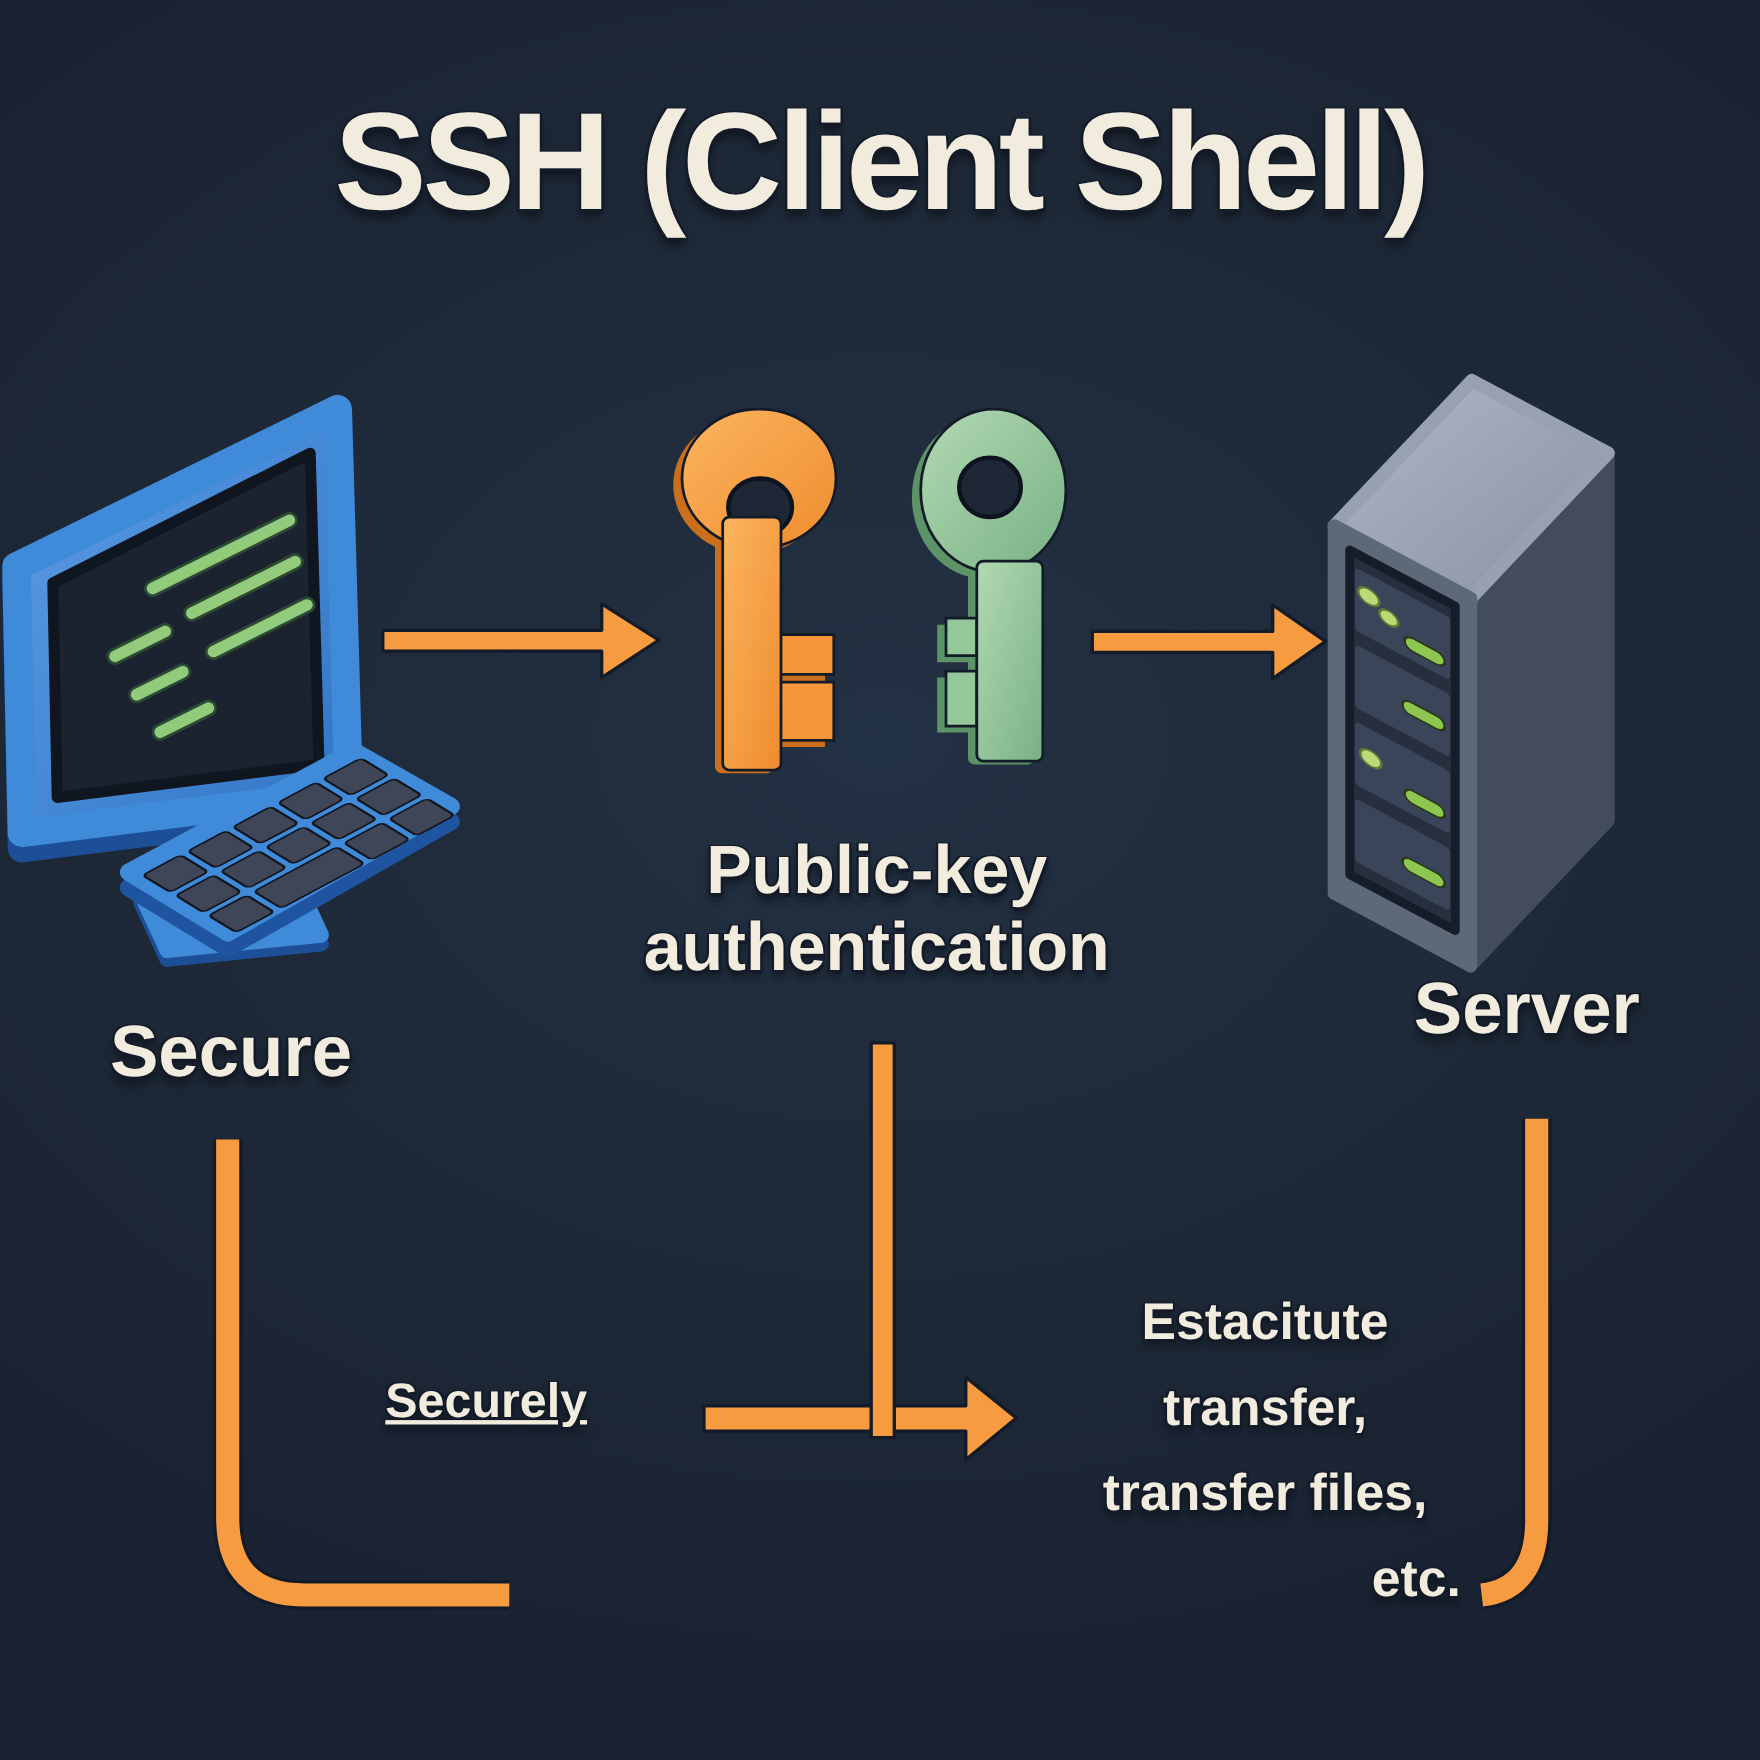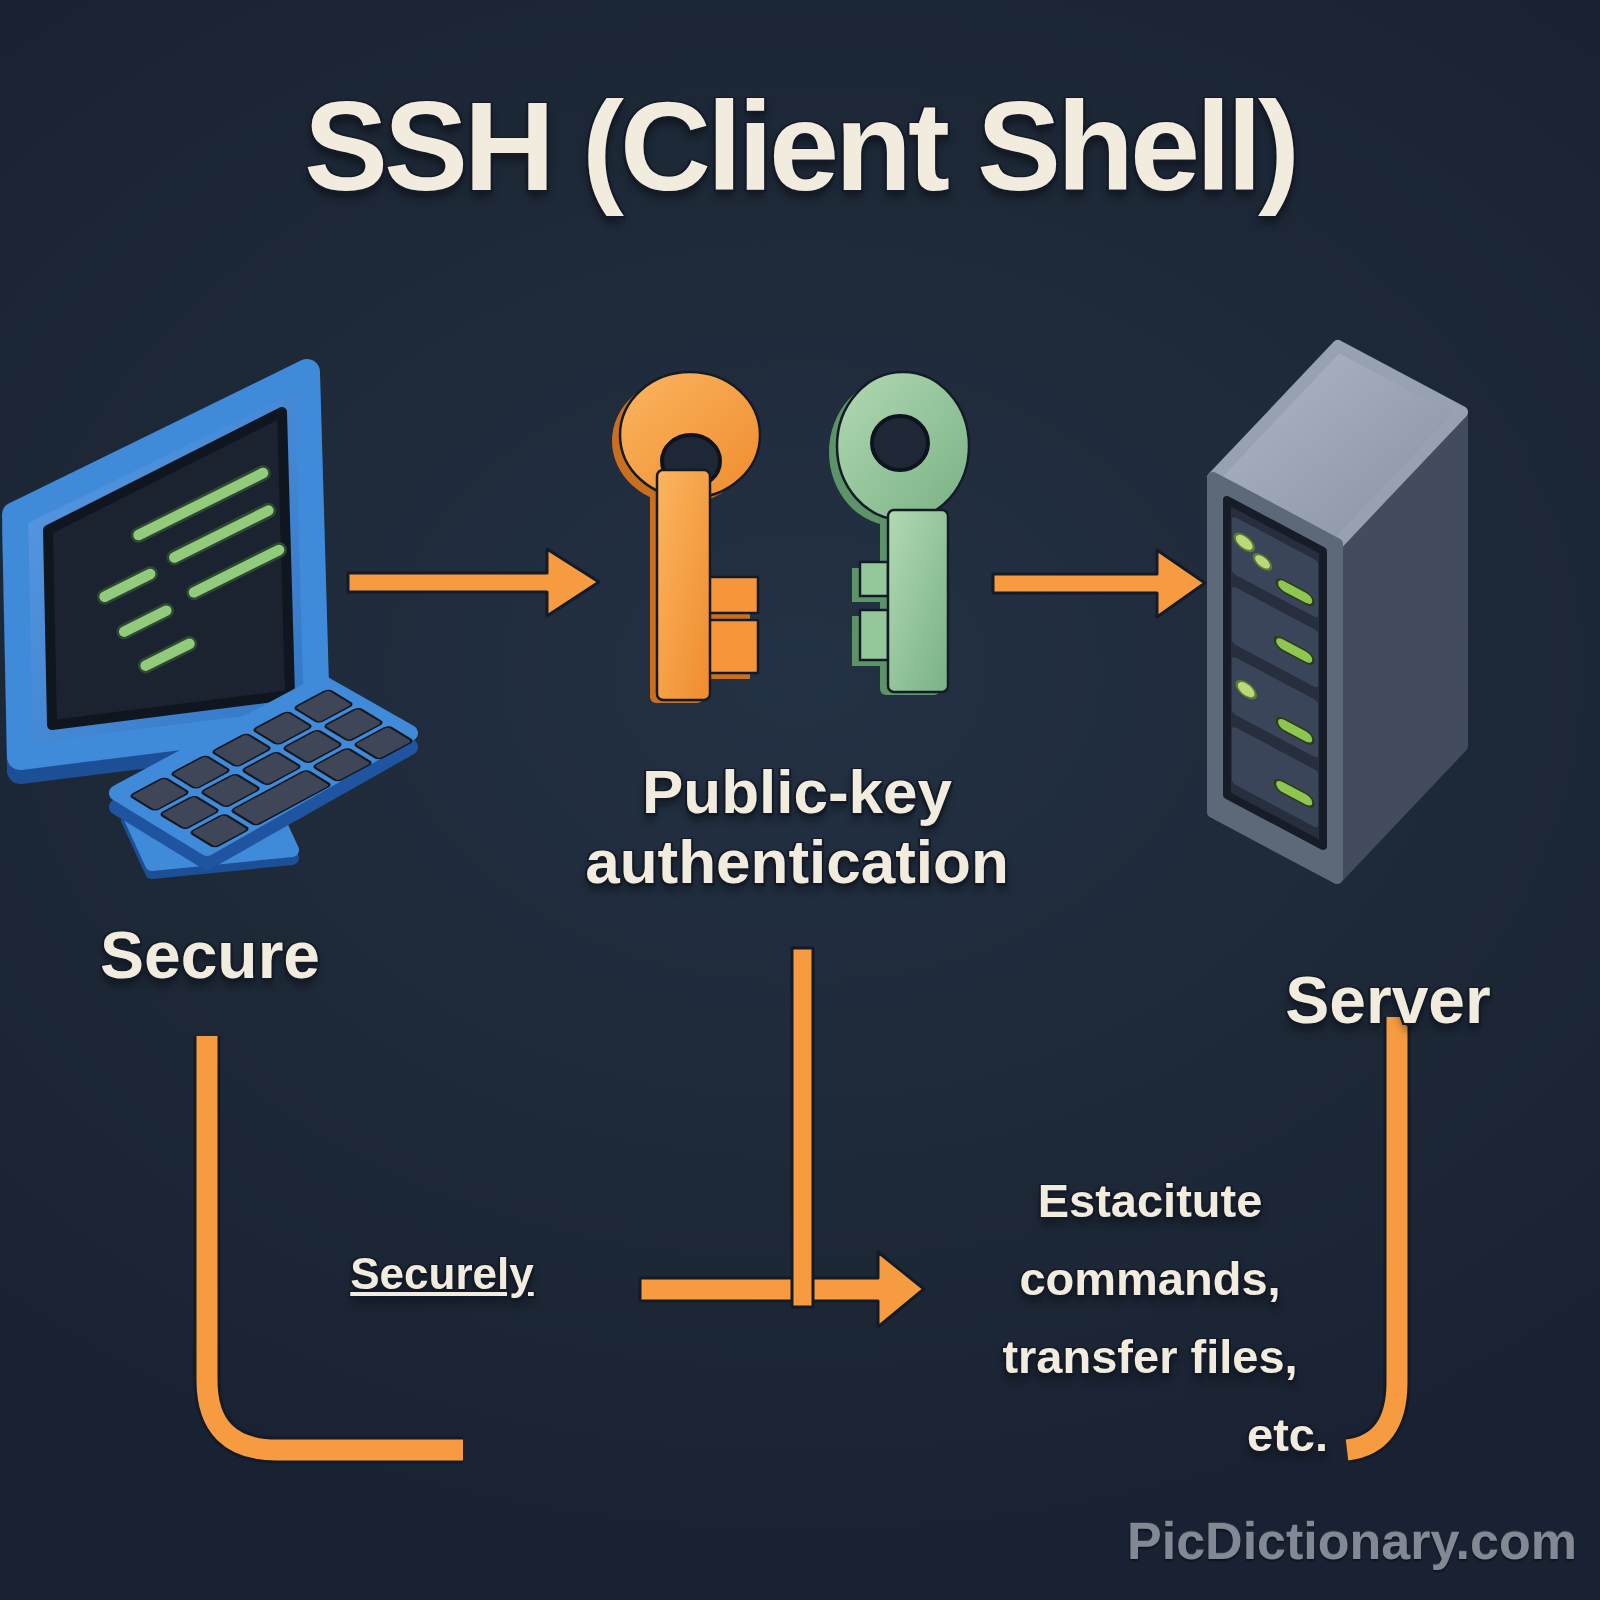--- a/index.html
+++ b/index.html
@@ -177,28 +177,27 @@
 
   <div id="title" class="cream">SSH (Client Shell)</div>
 
   <div id="client-label" class="cream center-label" style="left:210px;top:955px">Secure</div>
 
   <div id="auth-label" class="cream center-label" style="left:797px;top:827px">
     <div>Public-key</div>
     <div>authentication</div>
   </div>
 
-  <div id="server-label" class="cream center-label" style="left:1388px;top:1000px">Server</div>
+  <div id="server-label" class="cream center-label" style="left:1388px;top:916px">Server</div>
 
   <div id="login-label" class="cream center-label" style="left:442px;top:1274px">
     <div>Securely</div>
   </div>
 
   <div id="exec-label" class="cream center-label" style="left:1150px;top:1318px">
     <div>Estacitute</div>
-    <div>commands,</div>
+    <div>transfer,</div>
     <div>transfer files,</div>
     <div class="line4">etc.</div>
   </div>
 
-  <div id="watermark">PicDictionary.com</div>
 
 </div>
 
 </body></html>

